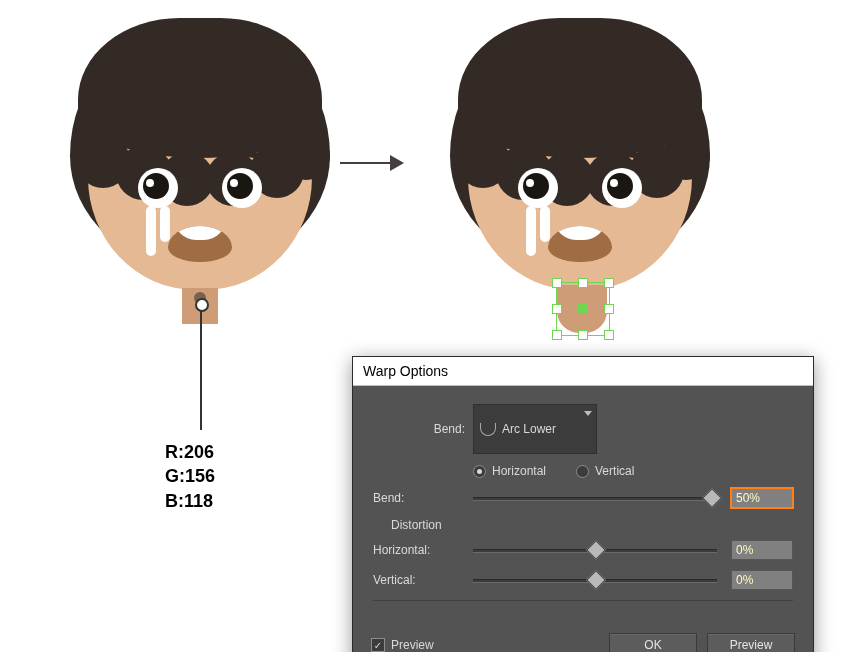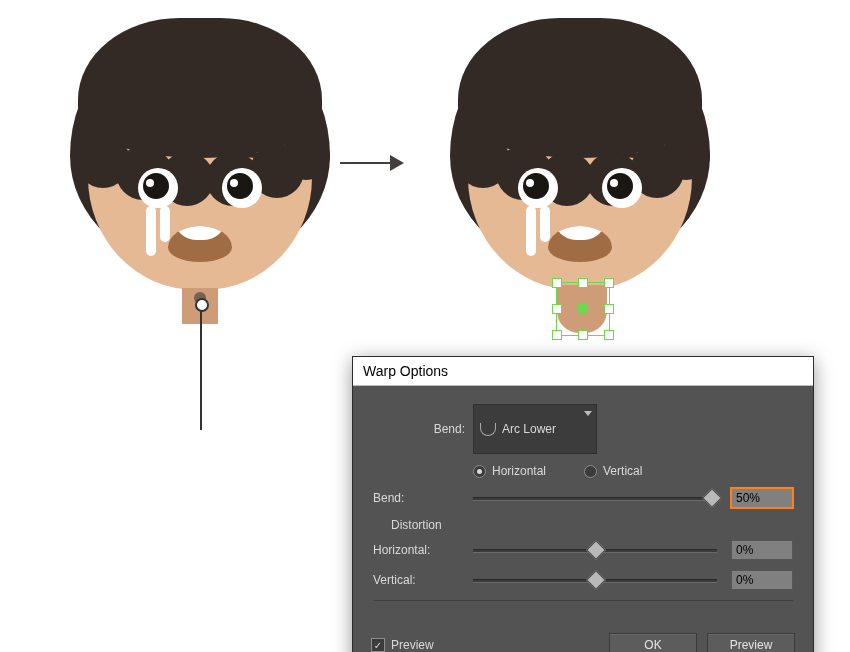--- a/index.html
+++ b/index.html
@@ -57,30 +57,30 @@
 
 
 .dialog{position:absolute;left:352px;top:356px;width:460px;background:#535353;border:1px solid #2c2c2c;box-shadow:0 4px 18px rgba(0,0,0,.4);font-size:12px;color:#d9d9d9}
 .titlebar{background:#fff;color:#000;padding:6px 10px;font-size:14px;border-bottom:1px solid #bfbfbf}
 .body{padding:18px 20px 14px 20px}
 .field-row{display:flex;align-items:center;margin-bottom:10px}
 .field-label{width:92px;text-align:right;padding-right:8px}
 .select{display:flex;align-items:center;background:#3c3c3c;border:1px solid #303030;padding:15px 6px;min-width:110px;height:18px;position:relative}
 .select .ic{width:14px;height:12px;margin-right:6px;border:1px solid #a9a9a9;border-top:none;border-radius:0 0 8px 8px}
 .select .chev{position:absolute;right:4px;top:6px;width:0;height:0;border-left:4px solid transparent;border-right:4px solid transparent;border-top:5px solid #bdbdbd}
-.radios{display:flex;gap:38px;align-items:center}
+.radios{display:flex;gap:30px;align-items:center}
 .radio{display:flex;align-items:center;gap:6px}
 .rdot{width:11px;height:11px;border:1px solid #8c8c8c;border-radius:50%;background:#3c3c3c;display:flex;align-items:center;justify-content:center}
 .rdot.on::after{content:"";width:5px;height:5px;background:#d9d9d9;border-radius:50%}
 .slider-row{display:flex;align-items:center;margin-bottom:10px}
 .slider-row .lbl{width:92px;text-align:left;padding-right:8px}
 .track{position:relative;flex:1;height:14px}
 .track::before{content:"";position:absolute;left:0;right:0;top:6px;height:2px;background:#3b3b3b;border-top:1px solid #2a2a2a;border-bottom:1px solid #6a6a6a}
 .thumb{position:absolute;top:0;width:12px;height:12px;background:#b9b9b9;border:1px solid #444;transform:rotate(45deg)}
-.val{width:52px;margin-left:14px;background:#808080;color:#000000;padding:2px 4px;text-align:left;border:1px solid #565656}
+.val{width:52px;margin-left:14px;background:#808080;color:#fef9c3;padding:2px 4px;text-align:left;border:1px solid #565656}
 .val.hl{outline:2px solid #ff7f18;outline-offset:-1px}
 .group-label{margin:4px 0 8px 18px}
 .footer{display:flex;align-items:center;padding:8px 18px 16px 18px}
 .chk{display:flex;align-items:center;gap:6px}
 .chkbox{width:12px;height:12px;border:1px solid #8c8c8c;background:#3c3c3c;display:flex;align-items:center;justify-content:center;font-size:10px;color:#d9d9d9}
 .spacer{flex:1}
 .btn{background:#5c5c5c;border:1px solid #3a3a3a;color:#e3e3e3;padding:4px 0;width:86px;text-align:center;margin-left:10px;box-shadow:inset 0 1px 0 rgba(255,255,255,.08)}
 .sep{height:1px;background:#414141;margin:6px 0 10px 0}
 </style>
 </head>
@@ -114,20 +114,25 @@
       <div class="tearA"></div>
       <div class="tearB"></div>
       <div class="mouth">
           <div class="teeth"></div>
         </div>
     </div>
   </div>
 
   <div class="anno-point"></div>
   <div class="anno-line"></div>
+  <div class="rgb">
+    <div>R:206</div>
+    <div>G:156</div>
+    <div>B:118</div>
+  </div>
 
   <div class="arrow">
     <span class="arrow-line"></span><span class="arrow-head"></span>
   </div>
 
   <div class="face-right">
     <div class="head">
       <div class="hair-back"></div>
       <div class="skin"></div>
       <div class="hair-front">

